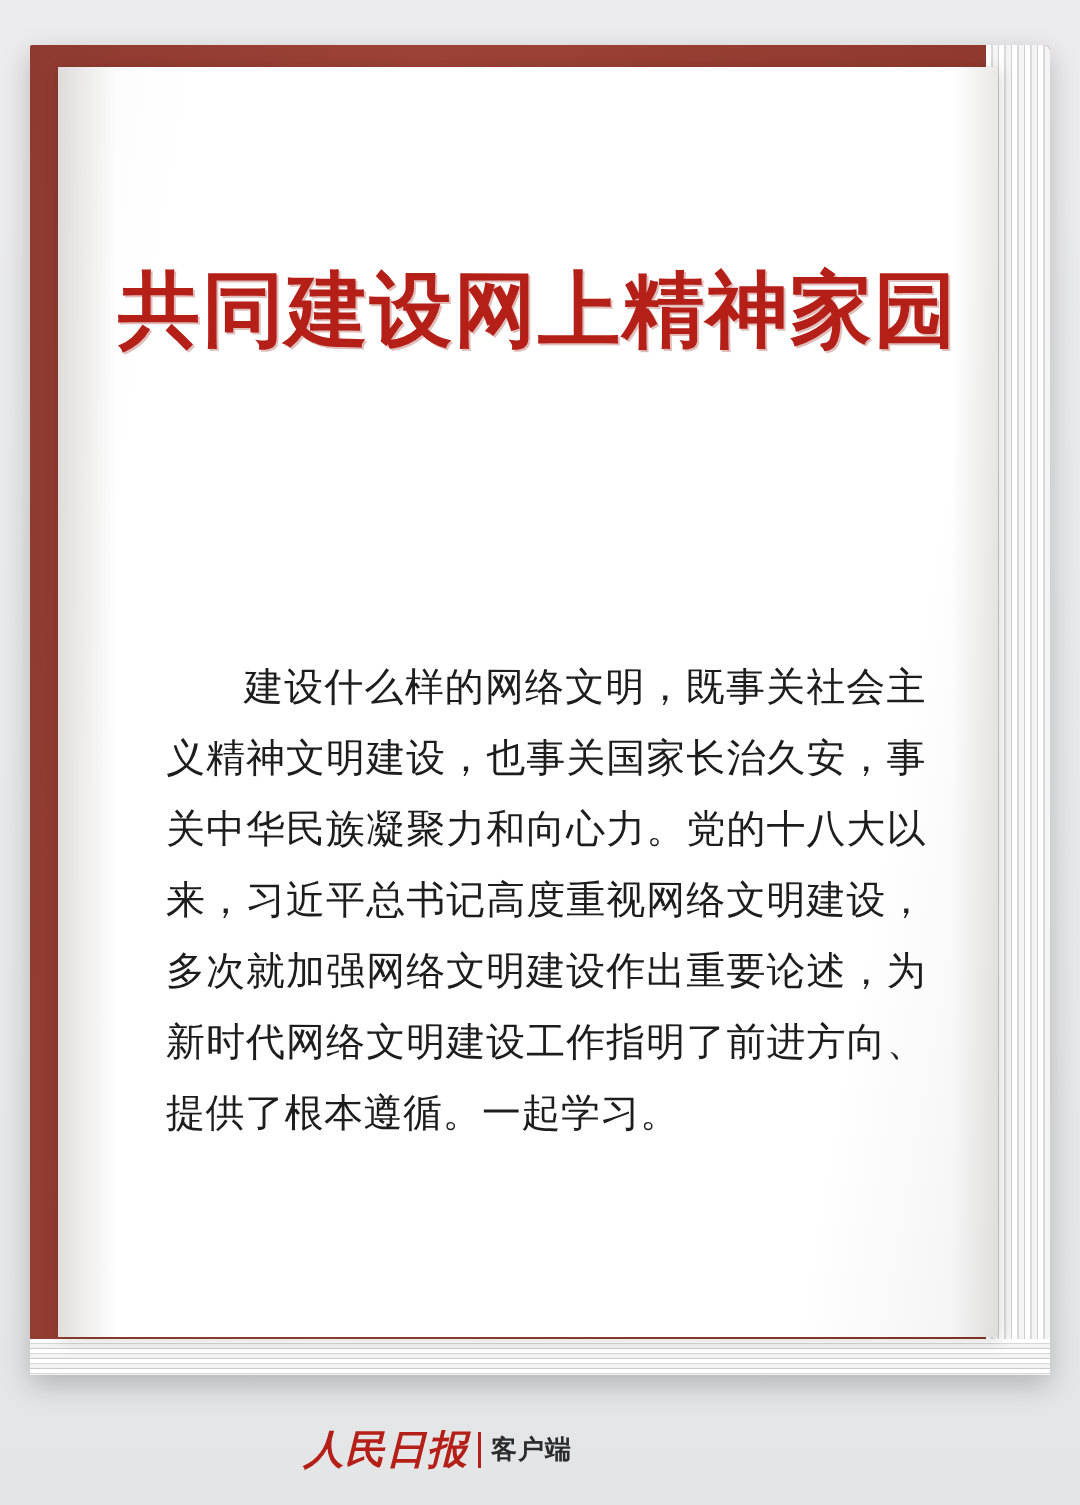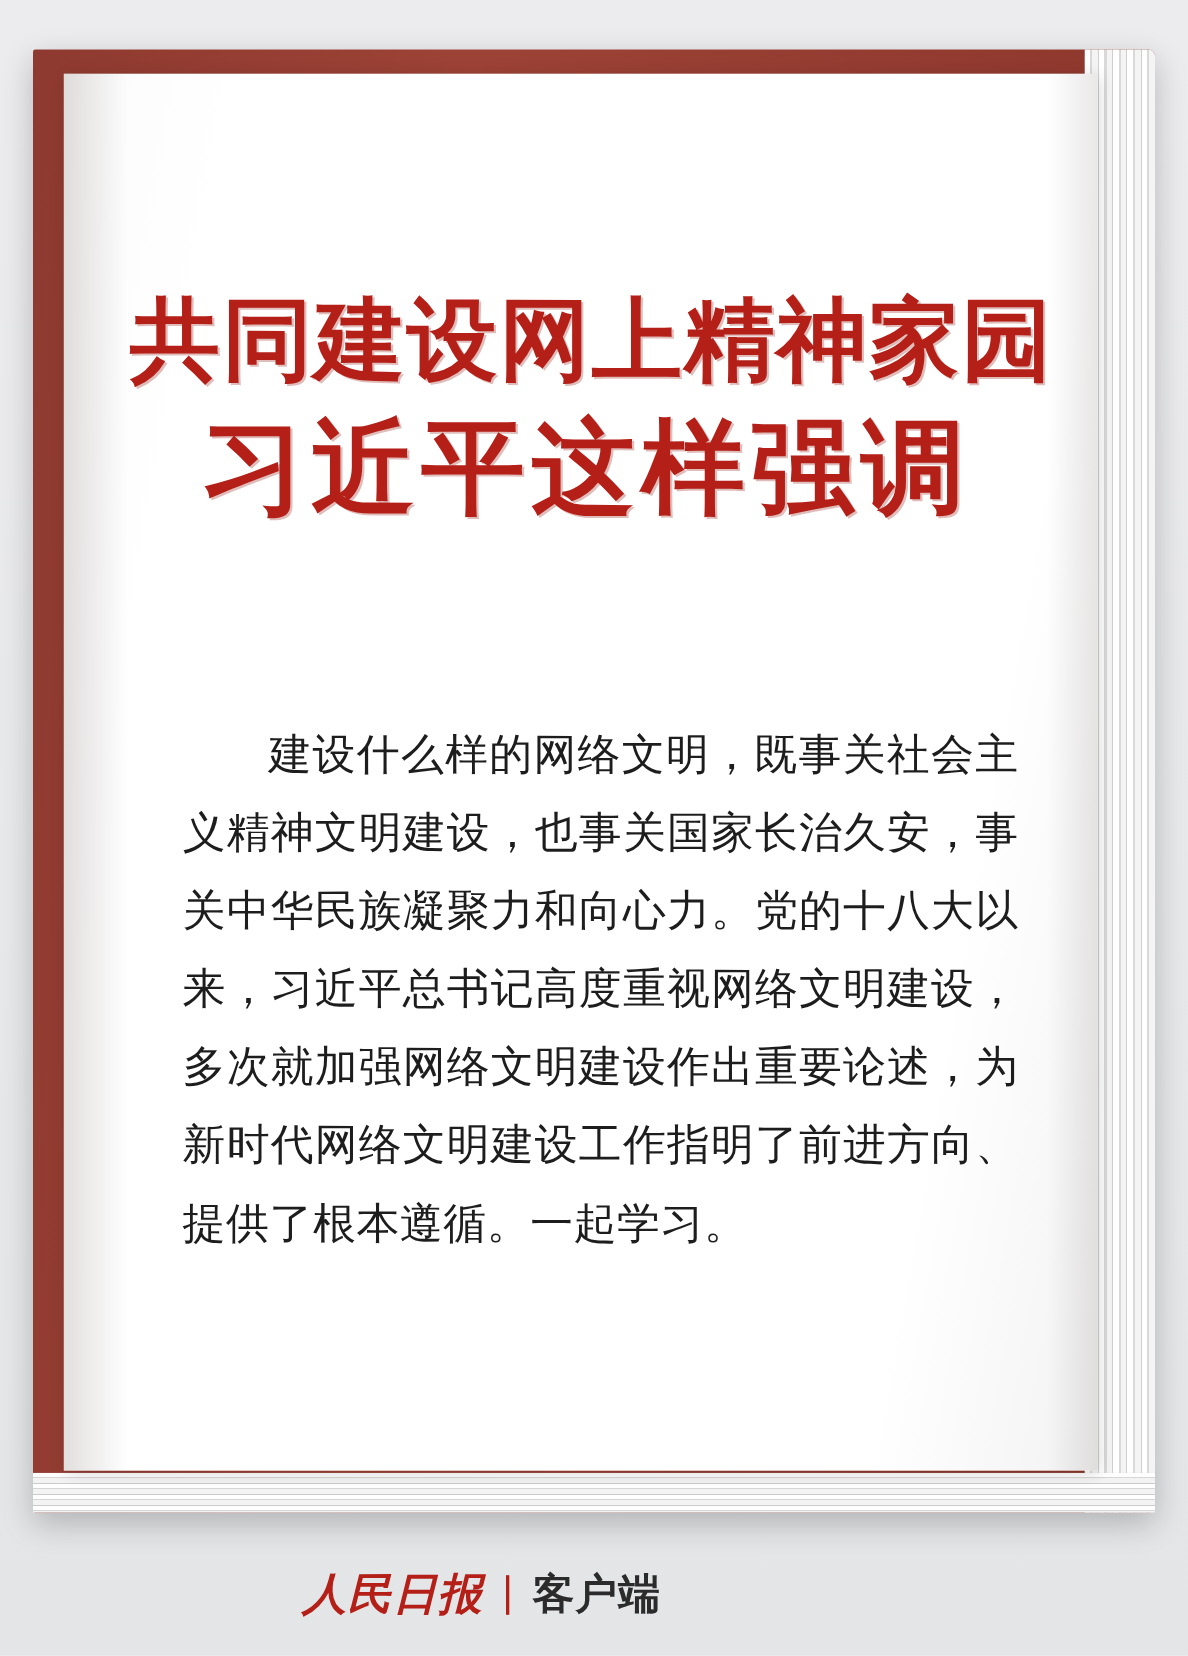--- a/index.html
+++ b/index.html
@@ -137,38 +137,38 @@
 
   
   .footer {
     position: absolute;
     left: 0;
     bottom: 28px;
     width: 876px;
     display: flex;
     align-items: center;
     justify-content: center;
-    gap: 21px;
+    gap: 10px;
   }
   .footer .brand {
     font-family: "DejaVu Serif", "Liberation Serif", serif;
     font-size: 40px;
     font-weight: 700;
     color: #b41f18;
     letter-spacing: 1px;
     font-style: italic;
   }
   .footer .divider {
     width: 3px;
     height: 36px;
     background: #b41f18;
   }
   .footer .app {
     font-family: Liberation Mono, monospace;
-    font-size: 38px;
+    font-size: 26px;
     font-weight: 700;
     color: #2b2b2b;
     letter-spacing: 1px;
   }
 </style>
 </head>
 <body>
 
 <div class="poster">
 
@@ -176,21 +176,20 @@
 
     <div class="page-edges"></div>
     <div class="page-edges-bottom"></div>
 
     <div class="page">
       <div class="gutter"></div>
       <div class="outer-shade"></div>
 
       <div class="headline">
         <div class="line1">共同建设网上精神家园</div>
-        <div class="line2">习近平这样强调</div>
       </div>
 
       <div class="body-text">建设什么样的网络文明，既事关社会主义精神文明建设，也事关国家长治久安，事关中华民族凝聚力和向心力。党的十八大以来，习近平总书记高度重视网络文明建设，多次就加强网络文明建设作出重要论述，为新时代网络文明建设工作指明了前进方向、提供了根本遵循。一起学习。</div>
     </div>
 
   </div>
 
   <div class="footer">
     <span class="brand">人民日报</span>
     <span class="divider"></span>

